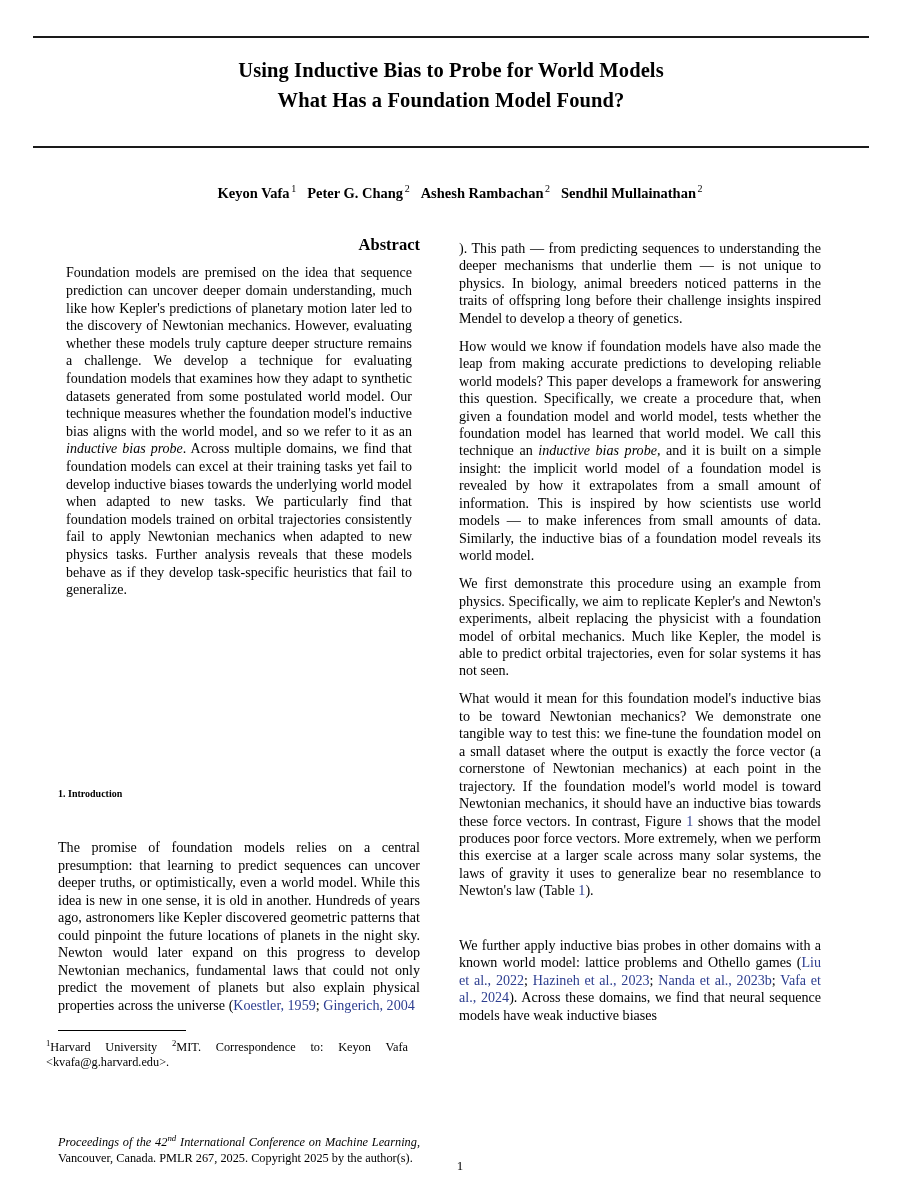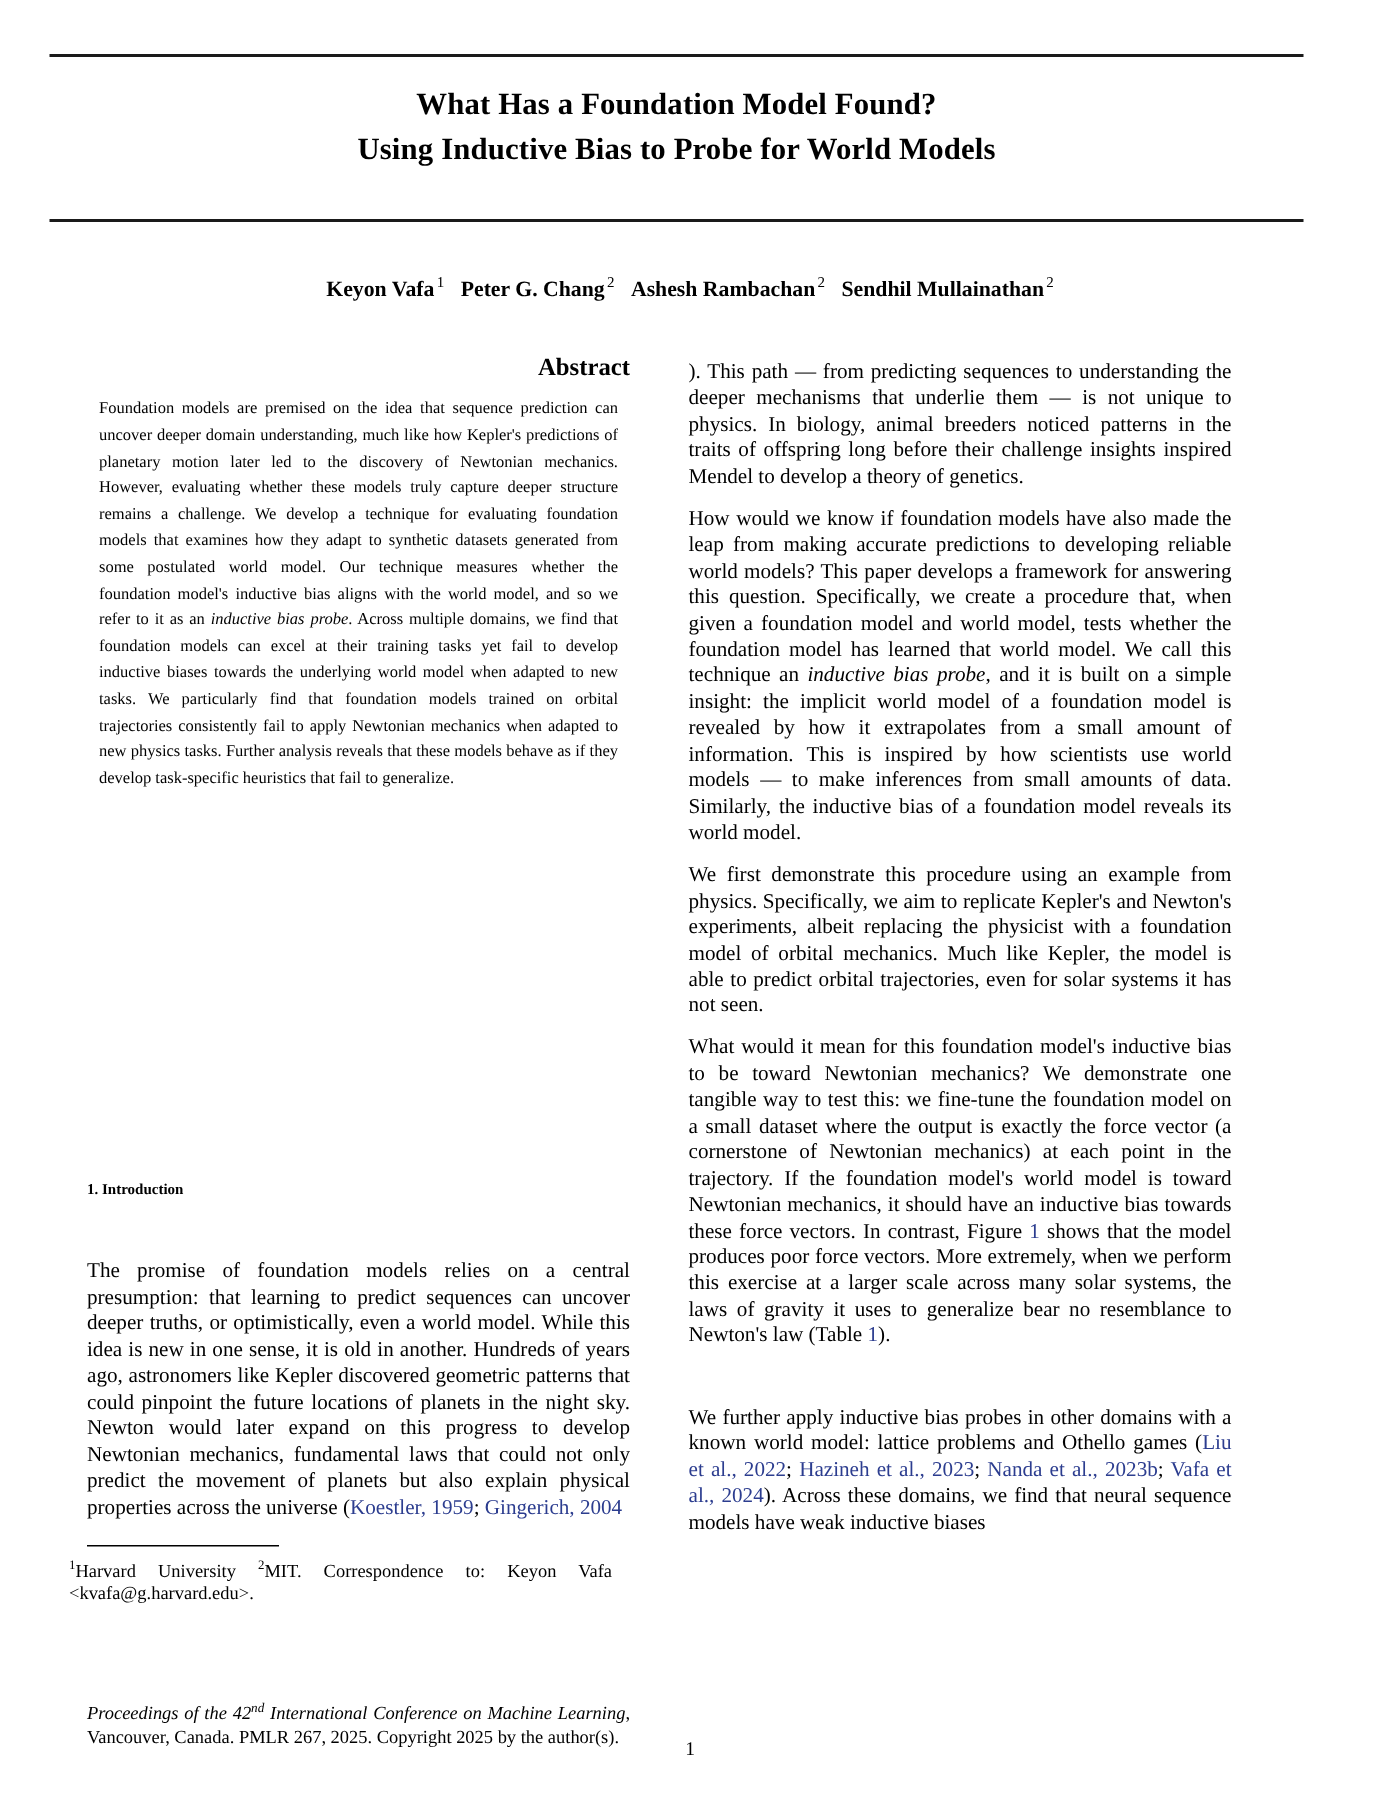--- a/index.html
+++ b/index.html
@@ -77,21 +77,21 @@
     text-align: right;
     font-weight: bold;
     font-size: 16.5px;
     margin: 0 0 11px 0;
   }
   .abstract-body {
     margin: 0;
     padding: 0 8px;
     text-align: justify;
     text-justify: inter-word;
-    font-size: 11px;
+    font-size: 14px;
     line-height: 17.6px;
   }
 
   .sec-head {
     font-weight: bold;
     font-size: 10px;
     margin: 0 0 9px 0;
     text-align: left;
   }
   p.para {
@@ -153,22 +153,22 @@
   }
 </style>
 </head>
 <body>
 
 <div class="page">
 
   <div class="rule rule-top"></div>
 
   <div class="title-block">
+    <div class="title-line">Using Inductive Bias to Probe for World Models</div>
     <div class="title-line">What Has a Foundation Model Found?</div>
-    <div class="title-line">Using Inductive Bias to Probe for World Models</div>
   </div>
 
   <div class="rule rule-under-title"></div>
 
   <div class="authors">
     <span><span>Keyon Vafa</span><span class="aff">1</span></span><span class="author-sep"></span><span><span>Peter G. Chang</span><span class="aff">2</span></span><span class="author-sep"></span><span><span>Ashesh Rambachan</span><span class="aff">2</span></span><span class="author-sep"></span><span><span>Sendhil Mullainathan</span><span class="aff">2</span></span>
   </div>
 
   <div class="col col-left">
     <div class="abstract-head">Abstract</div>

